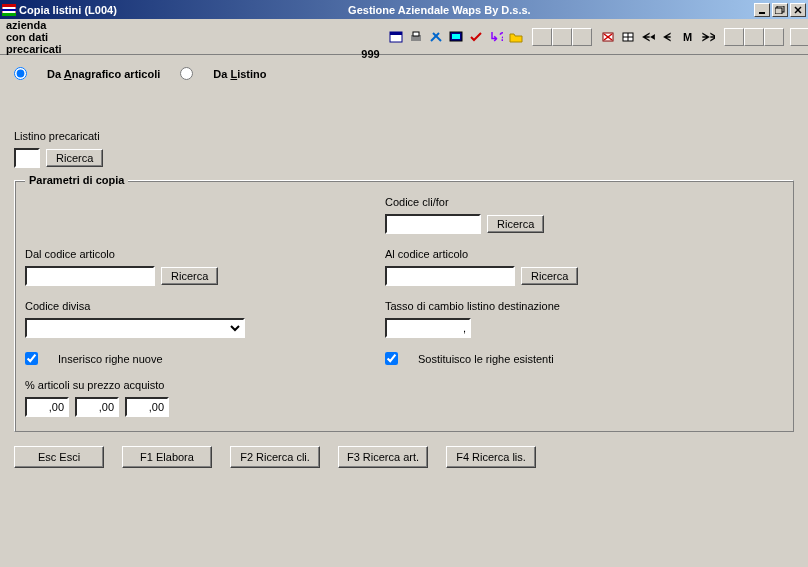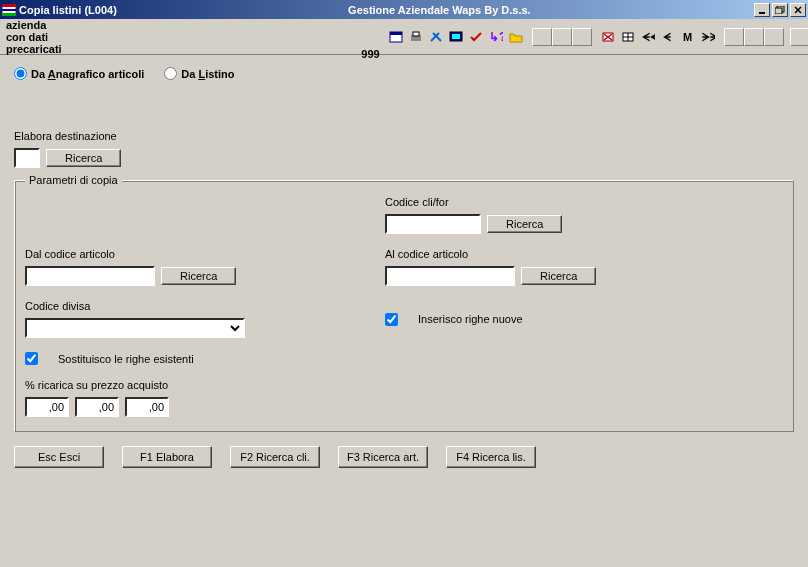--- a/index.html
+++ b/index.html
@@ -56,56 +56,56 @@
 .tb-btn.raised { border:1px solid #fff; border-right-color:#808080; border-bottom-color:#808080;}
 .tb-sep{width:6px;}
 .content { padding: 8px 14px; }
 .row { display:flex; align-items:center; margin-top:4px;}
 .label { color:#000; }
 .radio {
   display:inline-flex; align-items:center; gap:4px; margin-right:20px;
   font-weight:normal;
 }
 .radio input { margin:0;}
-.radio .bold { font-weight:bold;}
+.radio .bold { font-weight:bold;margin-left:16px;}
 .radio .u { text-decoration:underline;}
 .input-text {
   background:#fff;
   border:2px inset #fff;
   border-top-color:#808080; border-left-color:#808080;
   height:20px;
   padding:1px 3px;
   font-family:inherit; font-size:11px;
 }
 .input-num {
   text-align:right;
 }
 .btn {
   background:#d4d0c8;
   border:1px solid #fff;
   border-right-color:#404040;
   border-bottom-color:#404040;
   box-shadow: inset -1px -1px 0 #808080, inset 1px 1px 0 #d4d0c8;
-  padding:2px 18px;
+  padding:2px 9px;
   font-family:inherit; font-size:11px;
   cursor:default;
 }
 fieldset.group {
   border:1px solid #808080;
   border-top-color:#fff; border-left-color:#fff;
   box-shadow: inset 1px 1px 0 #808080;
   padding:10px 10px 14px 10px;
   margin-top:6px;
   position:relative;
 }
 fieldset.group legend {
   padding:0 4px;
   background:#d4d0c8;
   color:#000;
-  font-weight:normal;
+  font-weight:bold;
 }
 .form-grid {
   display:grid;
   grid-template-columns: 340px 1fr;
   row-gap:14px;
   column-gap:20px;
 }
 .field-block { display:flex; flex-direction:column; gap:6px;}
 .inline { display:flex; gap:6px; align-items:center;}
 .checkbox { display:flex; align-items:center; gap:20px;}
@@ -253,21 +253,21 @@
     </label>
     <label class="radio">
       <input type="radio" name="tipo" style="">
       <span class="bold"><span>Da </span><span class="u">L</span><span>istino</span></span>
     </label>
   </div>
 
   <div class="spacer-block"></div>
 
   <div class="field-block" style="margin-top:20px">
-    <span class="label">Elabora destinazione</span>
+    <span class="label">Listino precaricati</span>
     <div class="inline">
       <input class="input-text" style="width: 26px;" value="">
       <button class="btn">Ricerca</button>
     </div>
   </div>
 
   <fieldset class="group">
     <legend>Parametri di copia</legend>
 
     <div class="form-grid">
@@ -293,32 +293,36 @@
         <div class="inline">
           <input class="input-text" style="width: 130px;" value="">
           <button class="btn">Ricerca</button>
         </div>
       </div>
 
       <div class="field-block">
         <span class="label">Codice divisa</span>
         <select class="input-text" style="width:220px"><option></option></select>
       </div>
+      <div class="field-block">
+        <span class="label">Tasso di cambio listino destinazione</span>
+        <input class="input-text input-num" style="width: 86px;" value=",">
+      </div>
 
       <div class="checkbox">
         <input type="checkbox" checked="" style="">
         <span>Inserisco righe nuove</span>
       </div>
       <div class="checkbox">
         <input type="checkbox" checked="" style="">
         <span>Sostituisco le righe esistenti</span>
       </div>
 
       <div class="field-block" style="grid-column:1/3">
-        <span class="label">% ricarica su prezzo acquisto</span>
+        <span class="label">% articoli su prezzo acquisto</span>
         <div class="inline">
           <input class="input-text input-num" style="width: 44px;" value=",00">
           <input class="input-text input-num" style="width: 44px;" value=",00">
           <input class="input-text input-num" style="width: 44px;" value=",00">
         </div>
       </div>
     </div>
   </fieldset>
 
   <div class="bottom-buttons">

